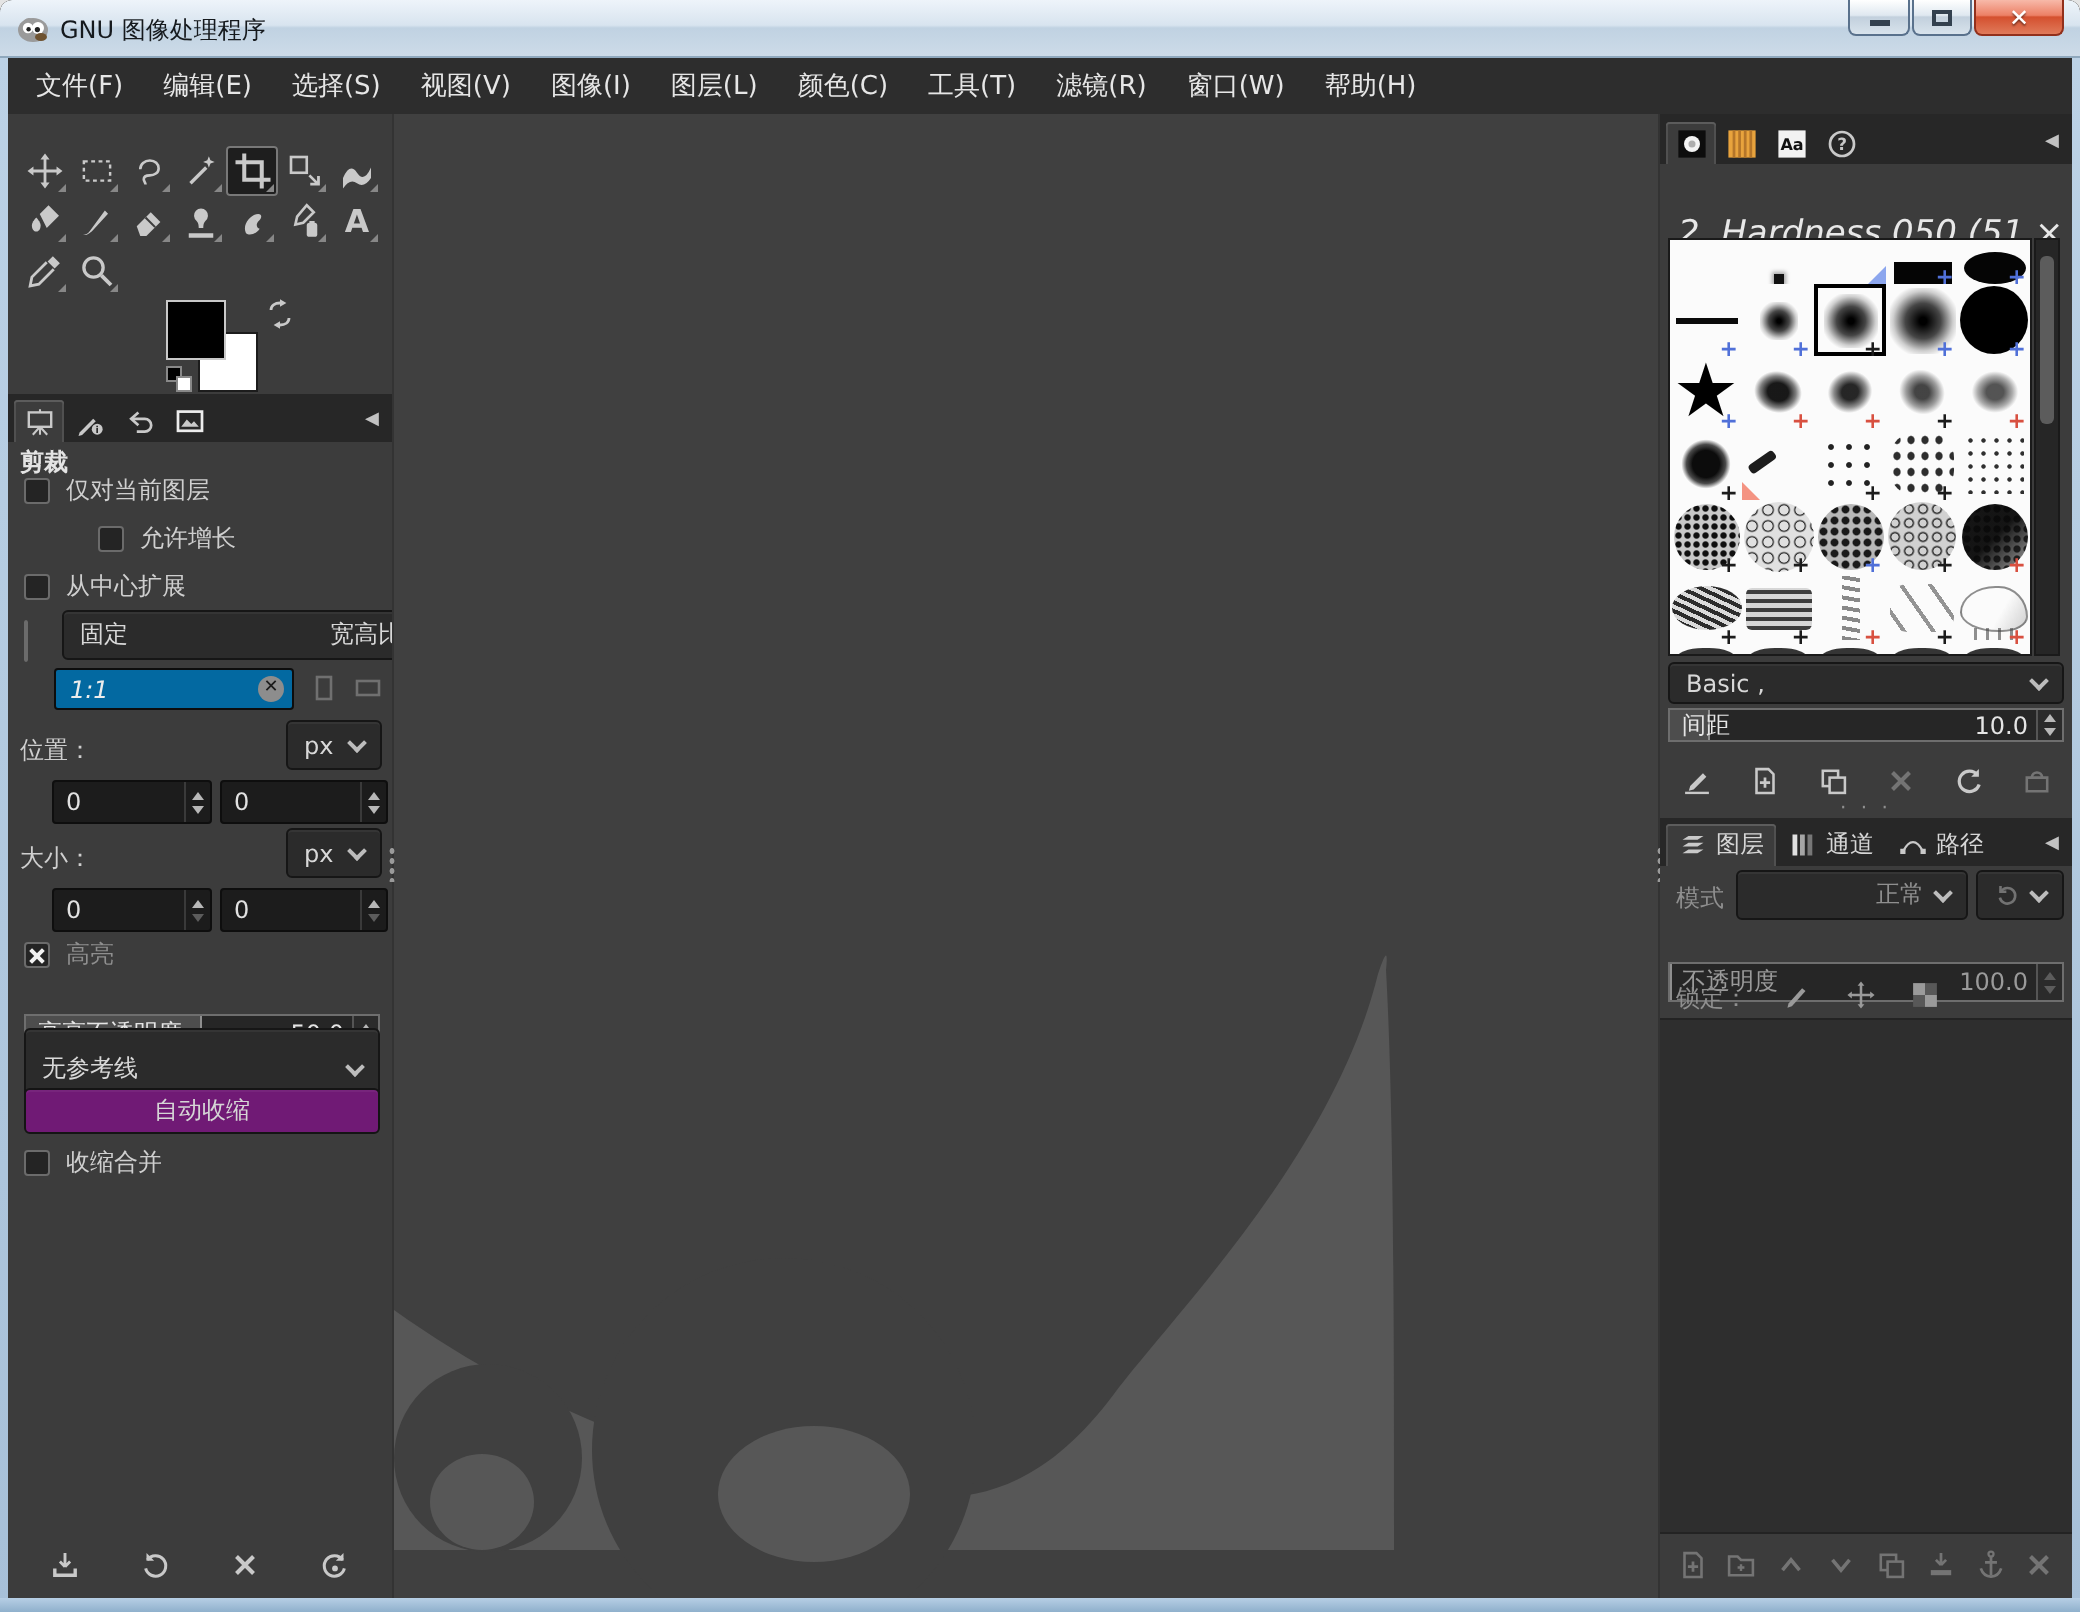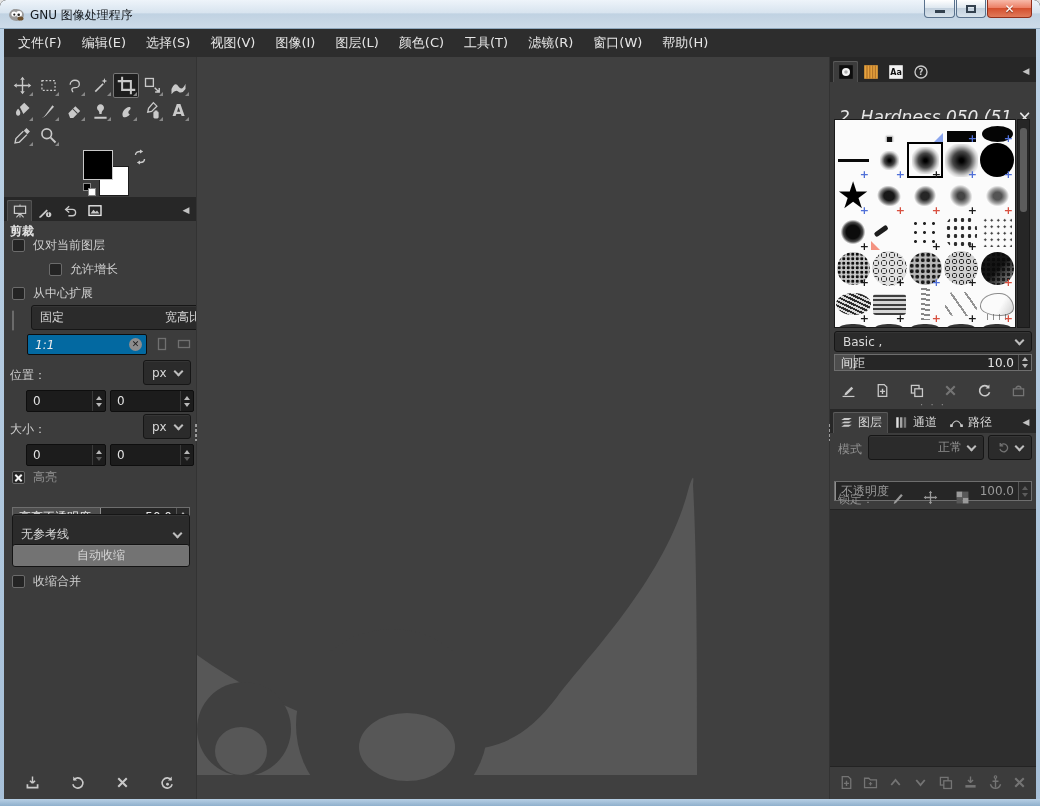--- a/index.html
+++ b/index.html
@@ -65,21 +65,21 @@
   .spinfield{background:#1c1c1c;border:1px solid #0e0e0e;border-radius:2px;color:#e2e2e2;font-size:12px;display:flex;align-items:center;padding-left:6px;}
   .spincol{margin-left:auto;width:13px;height:100%;border-left:1px solid #3a3a3a;display:flex;flex-direction:column;align-items:center;justify-content:center;gap:3px;}
   .tri-up{width:0;height:0;border-left:3.5px solid transparent;border-right:3.5px solid transparent;border-bottom:4.5px solid #b8b8b8;}
   .tri-down{width:0;height:0;border-left:3.5px solid transparent;border-right:3.5px solid transparent;border-top:4.5px solid #b8b8b8;}
   .tri-dim{border-top-color:#5c5c5c;}
   .spinscale{position:relative;background:#262626;border:1px solid #6e6e6e;overflow:hidden;font-size:12px;color:#e5e5e5;}
   .ss-fill{position:absolute;left:0;top:0;bottom:0;background:#4d4d4d;border-right:1px solid #8e8e8e;}
   .ss-label{position:absolute;left:6px;top:50%;transform:translateY(-50%);}
   .ss-value{position:absolute;right:17px;top:50%;transform:translateY(-50%);}
   .ss-spin{position:absolute;right:0;top:0;bottom:0;width:13px;border-left:1px solid #555;display:flex;flex-direction:column;align-items:center;justify-content:center;gap:3px;background:#2b2b2b;}
-  .pushbtn{background:#737373;border:1px solid #141414;border-radius:3px;color:#d5d5d5;display:flex;align-items:center;justify-content:center;font-size:12px;box-shadow:inset 0 1px 0 rgba(255,255,255,.05);}
+  .pushbtn{background:#701a75;border:1px solid #141414;border-radius:3px;color:#d5d5d5;display:flex;align-items:center;justify-content:center;font-size:12px;box-shadow:inset 0 1px 0 rgba(255,255,255,.05);}
   .entry{background:#0369a1;border:1px solid #0d0d0d;border-radius:2px;color:#ececec;font-size:12px;font-style:italic;display:flex;align-items:center;padding:0 4px 0 7px;}
   .clear-btn{margin-left:auto;width:13px;height:13px;border-radius:7px;background:#8d8d8d;color:#1b1b1b;font-size:9px;font-weight:bold;display:flex;align-items:center;justify-content:center;line-height:1;}
   .iconbtn{width:24px;height:22px;display:flex;align-items:center;justify-content:center;border-radius:2px;}
   .iconbtn .ic svg{width:17px;height:17px;display:block;}
   .iconbtn.disabled{opacity:.4;}
   
   #brush-grid{left:4px;top:62px;width:182px;height:209px;background:#fbfbfb;border:1px solid #1a1a1a;overflow:hidden;}
   .brow{display:grid;grid-template-columns:repeat(5,1fr);}
   .bcell{position:relative;display:flex;align-items:center;justify-content:center;overflow:hidden;}
   .clip-top .bcell{align-items:flex-end;} .clip-bottom .bcell{align-items:flex-start;}

